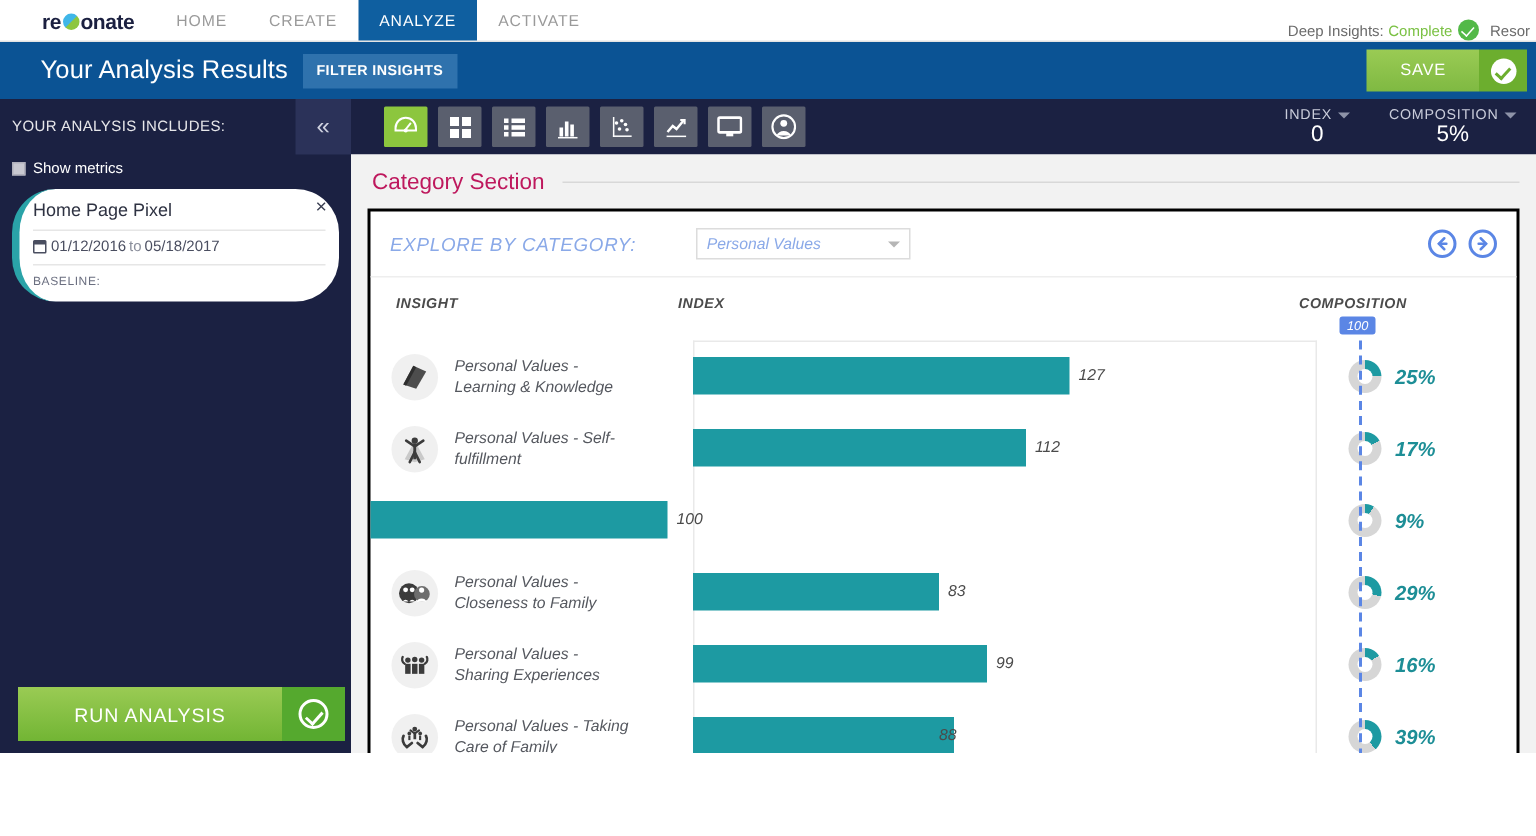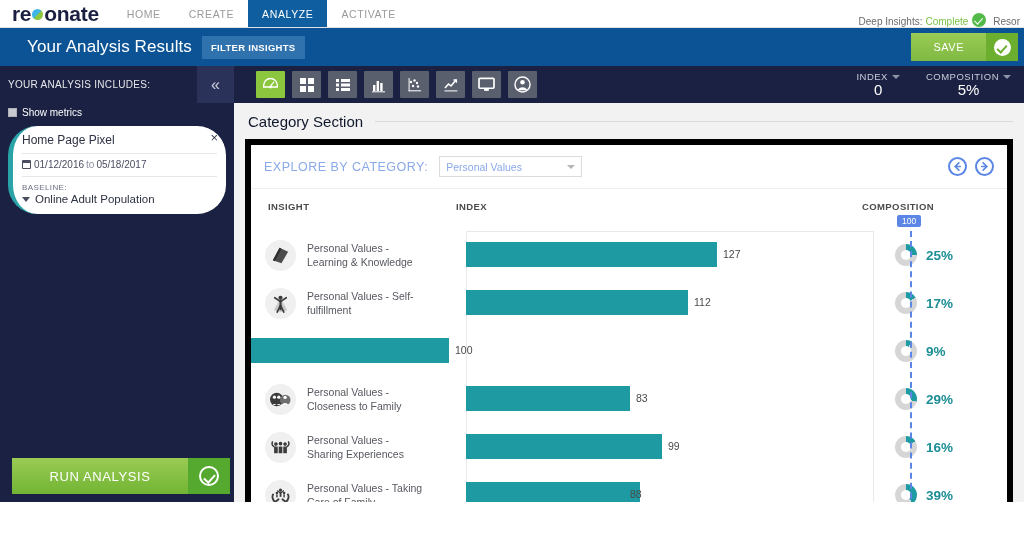--- a/index.html
+++ b/index.html
@@ -13,22 +13,23 @@
   
   .topnav {
     height: 28px; background: #ffffff;
     display: flex; align-items: stretch;
     border-bottom: 1px solid #e3e3e3;
     position: relative;
   }
   .logo {
     display: flex; align-items: center;
     padding: 0 14px 0 12px;
-    font-size: 21px; font-weight: bold; color: #1b2040;
+    font-size: 14px; font-weight: bold; color: #1b2040;
     letter-spacing: -.3px;
+    margin-left: 16px;
   }
   .logo .sw {
     display: inline-block; width: 11px; height: 11px;
     border-radius: 50%;
     background: linear-gradient(135deg,#3fb6e8 0%,#3fb6e8 48%,#8dc63f 52%,#8dc63f 100%);
     margin: 0 1px; position: relative; top: 1px;
   }
   .navitem {
     display: flex; align-items: center; padding: 0 14px;
     font-size: 10.5px; color: #9a9a9a; letter-spacing: .6px;
@@ -212,39 +213,40 @@
     height: 36px; background: #f2f2f2;
     display: flex; align-items: center; padding-left: 13px;
     border-bottom: 1px solid #e0e0e0;
     font-size: 14.5px; color: #3d3d3d;
   }
 
   .content { flex: 1; background: #f2f2f2; padding: 0 11px; overflow: hidden; }
   .sec-title {
     display: flex; align-items: center; padding: 10px 0 9px 3px;
   }
-  .sec-title span { font-size: 15px; color: #0f172a; white-space: nowrap; }
+  .sec-title span { font-size: 15px; color: #be185d; white-space: nowrap; }
   .sec-title .rule {
     flex: 1; height: 1px; background: #d8d8d8; margin-left: 12px;
   }
 
-  .panel { background: #ffffff; border: 6px solid #000000; }
+  .panel { background: #ffffff; border: 2px solid #000000; font-style: italic; }
   .explore {
     display: flex; align-items: center; height: 44px;
     padding: 0 13px 0 13px; border-bottom: 1px solid #eeeeee;
   }
   .explore-lbl {
     font-size: 12.5px; color: #8aa9e8; letter-spacing: .5px;
     margin-right: 11px;
   }
   .select {
     width: 143px; height: 21px; border: 1px solid #dcdcdc;
     display: flex; align-items: center; padding: 0 6px;
     font-size: 10.5px; color: #8aa9e8; cursor: pointer;
     background: #ffffff;
+    margin-left: 29px;
   }
   .select .cdn {
     margin-left: auto; width: 0; height: 0;
     border-left: 4px solid transparent; border-right: 4px solid transparent;
     border-top: 4px solid #b6b6b6;
   }
   .arrows { margin-left: auto; display: flex; gap: 8px; }
   .circ-arrow {
     width: 19px; height: 19px; border-radius: 50%;
     border: 2px solid #5b86e5; color: #5b86e5;
@@ -364,24 +366,20 @@
     <div class="card">
       <div class="card-title">Home Page Pixel</div>
       <div class="card-x">×</div>
       <div class="card-date">
         <span class="cal-ico"></span>
         <span>01/12/2016</span>
         <span class="to">to</span>
         <span>05/18/2017</span>
       </div>
       <div class="baseline-lbl">BASELINE:</div>
-      <div class="baseline-val">
-        <span class="caret-dn"></span>
-        <span>Online Adult Population</span>
-      </div>
     </div>
     <div class="run-wrap">
       <div class="run-main">RUN ANALYSIS</div>
       <div class="run-ico">
         <span class="ring-check"></span>
       </div>
     </div>
   </div>
 
   <div class="main">

